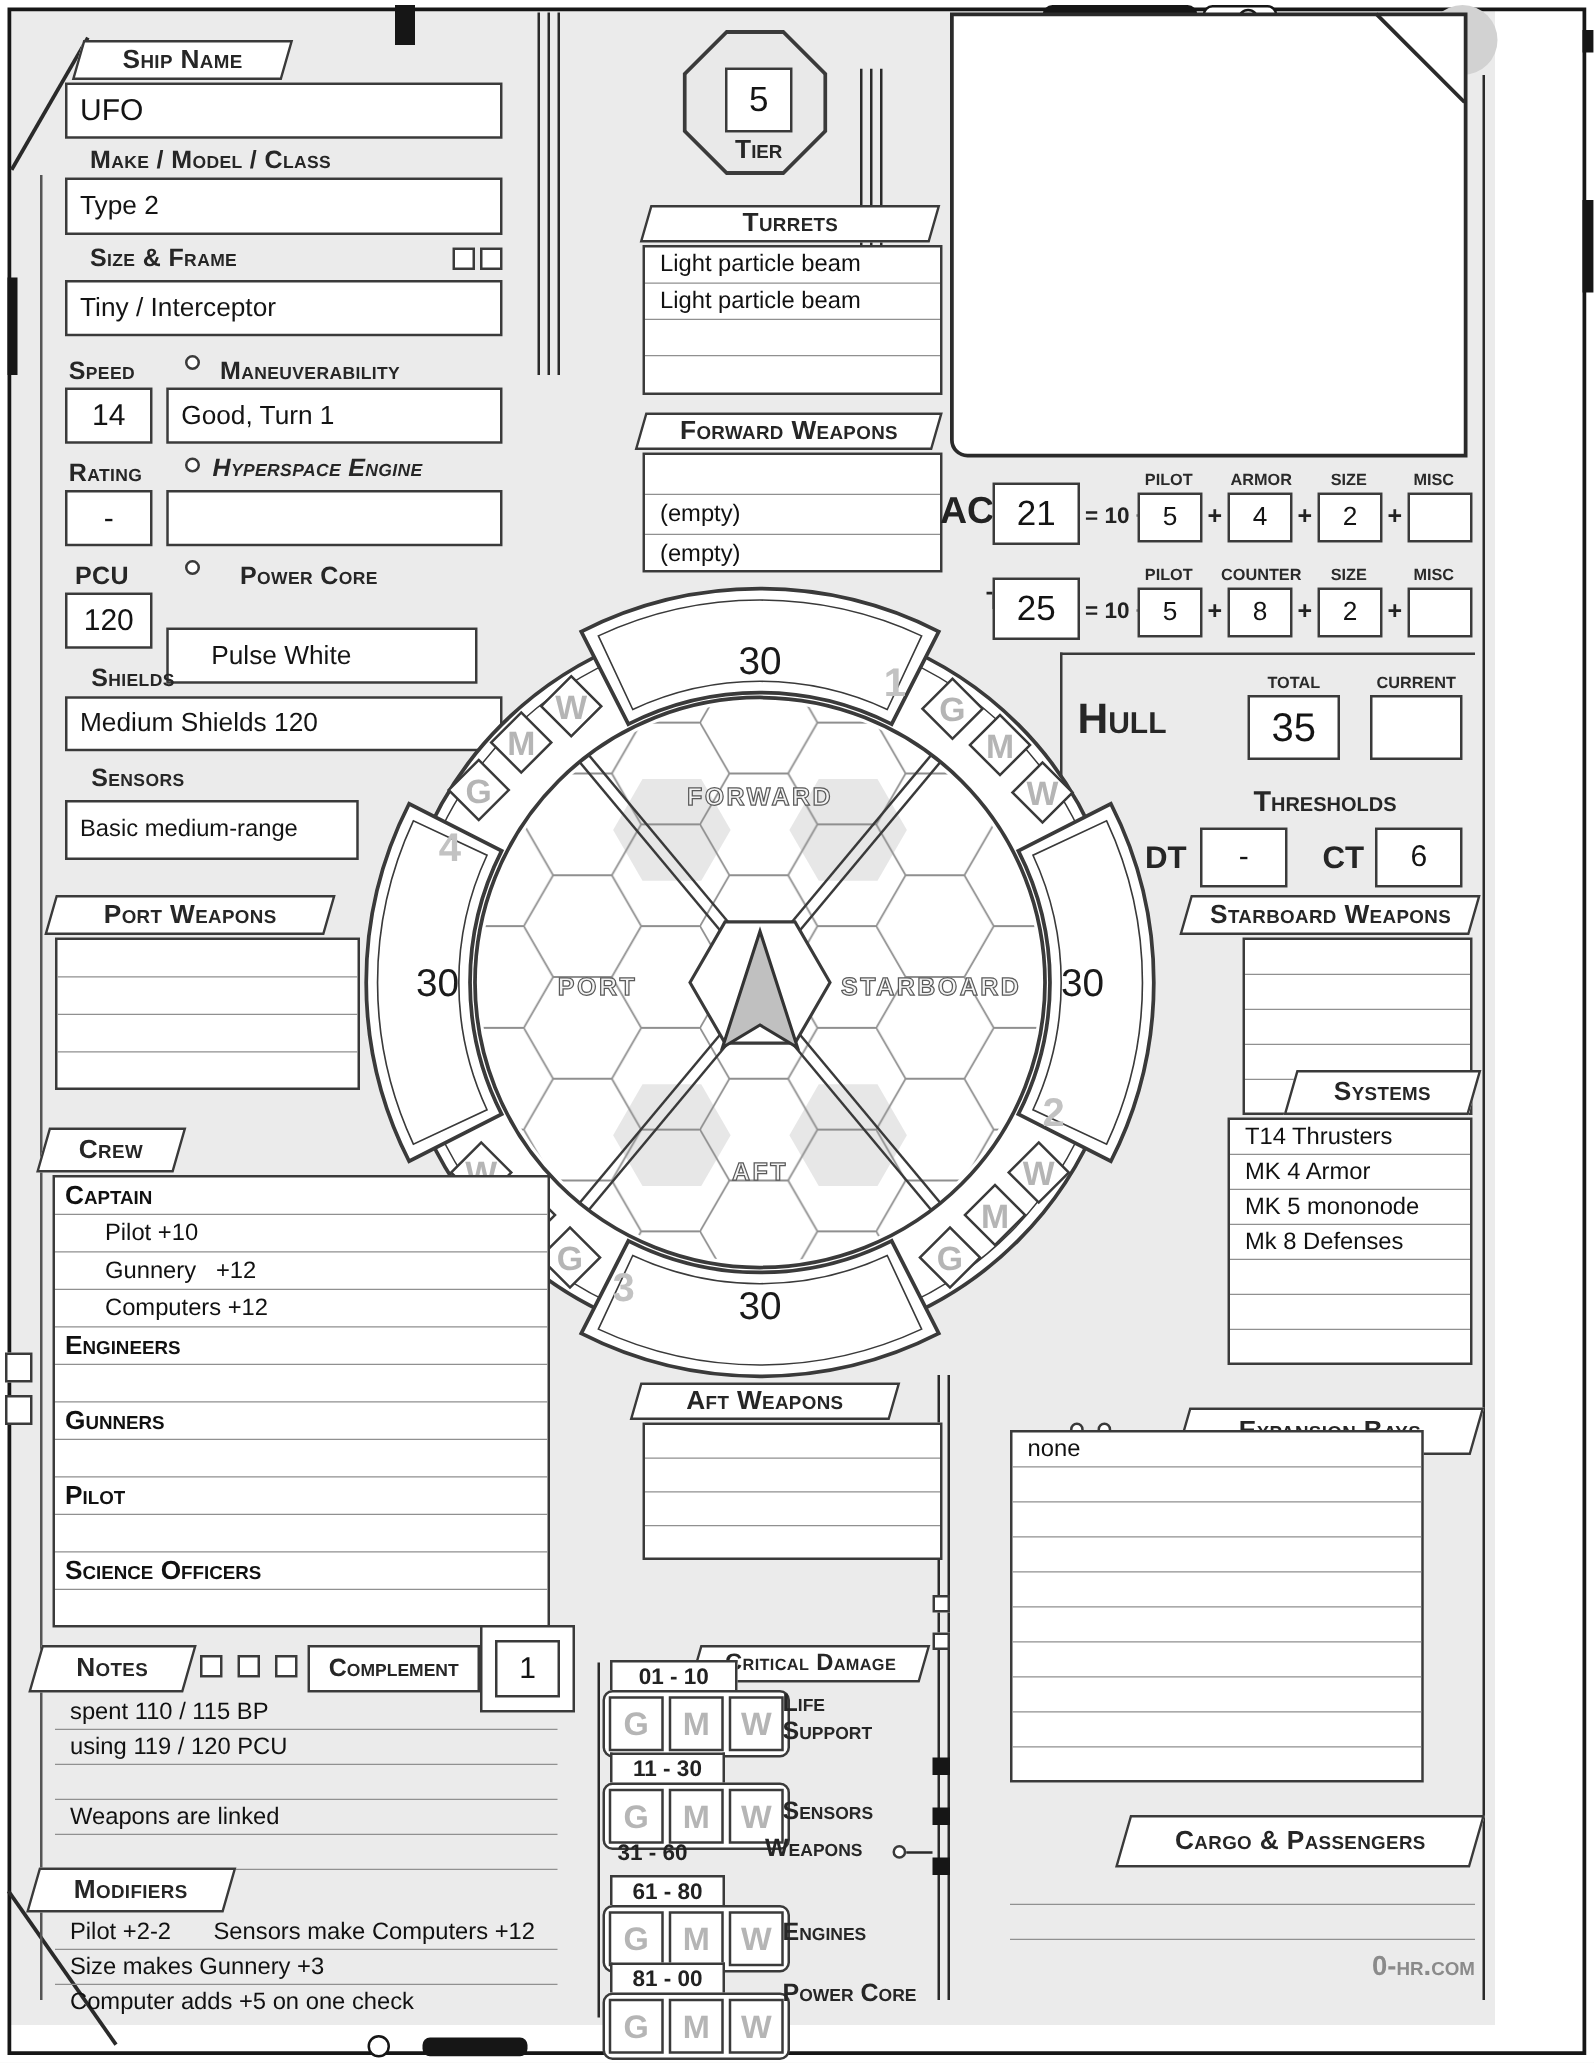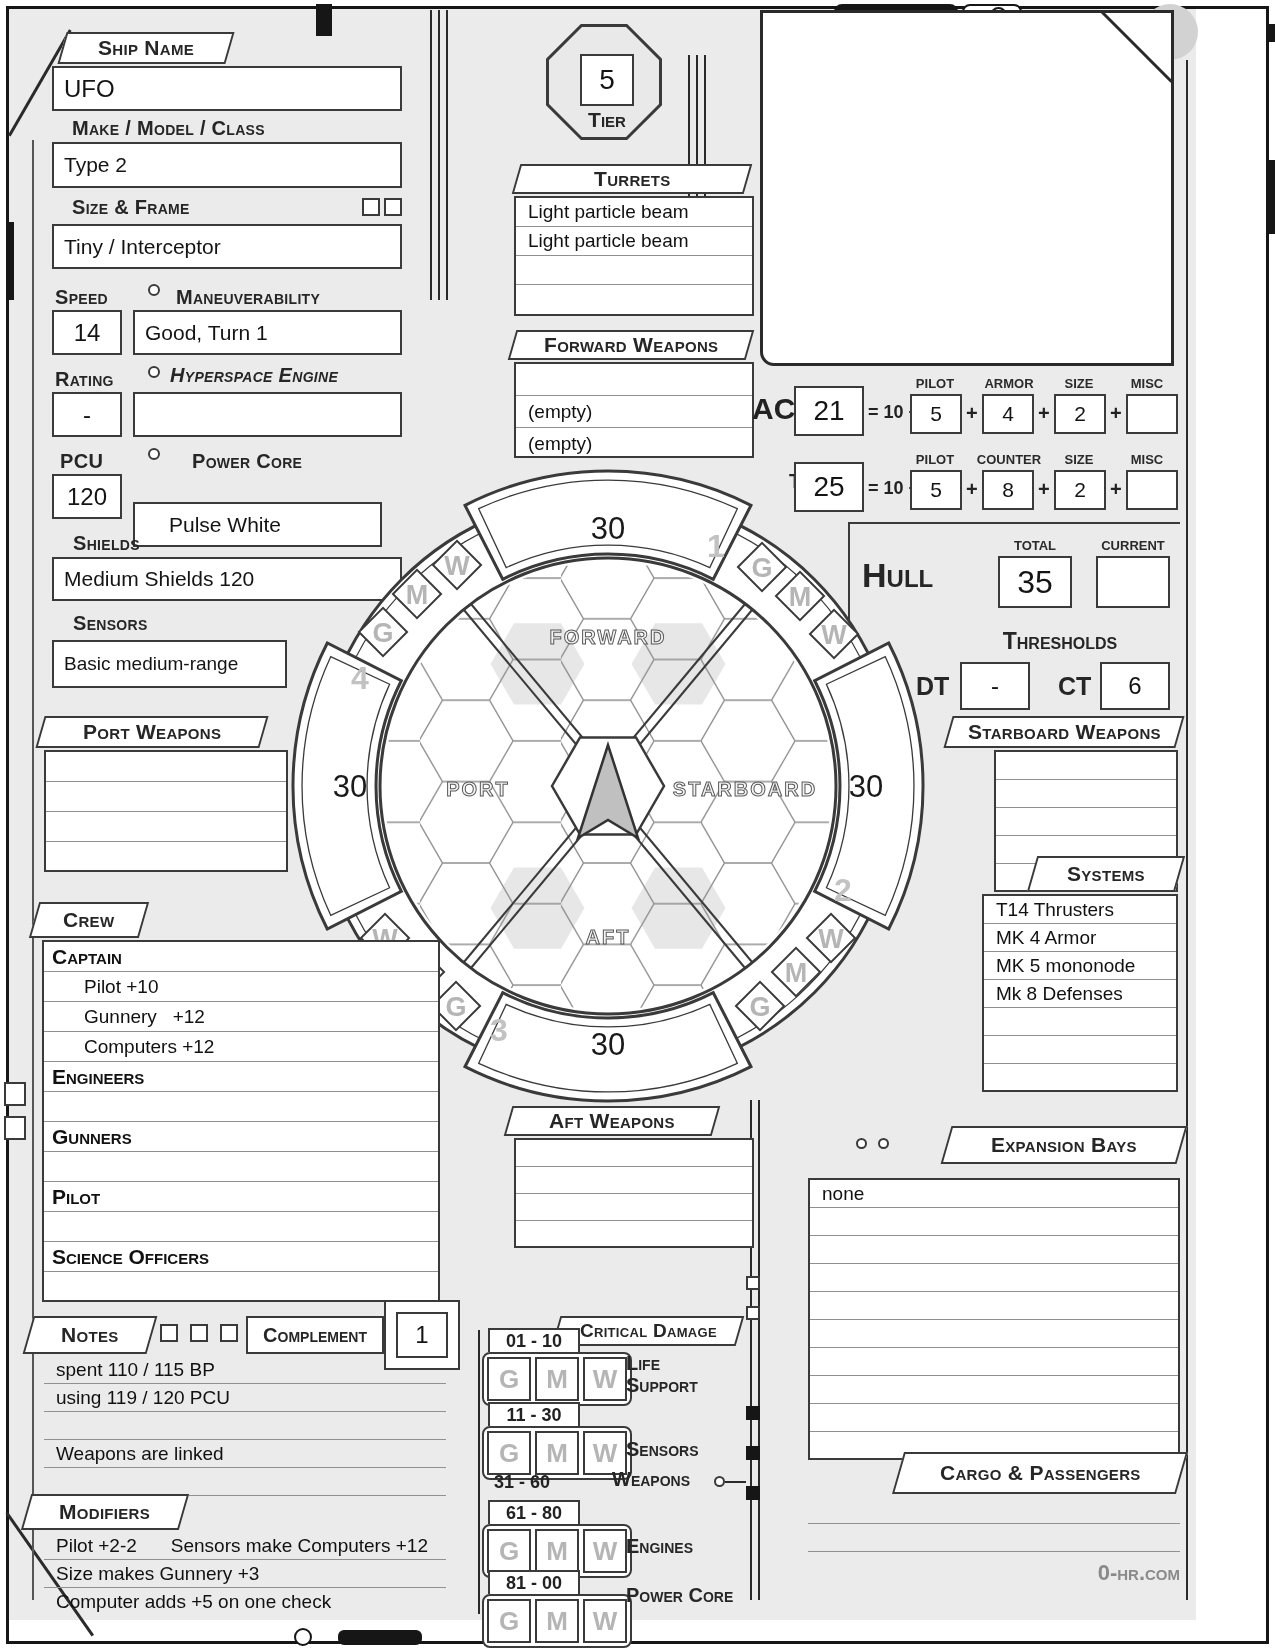--- a/index.html
+++ b/index.html
@@ -332,21 +332,21 @@
     <div class="rrow" style="height:27px;"></div>
     <div class="rrow" style="height:27px;"></div>
     <div class="rrow" style="height:27px;border-bottom:none;"></div>
   </div>
 
   <div class="abs dot" style="left:856px;top:1138px;width:11px;height:11px;"></div>
   <div class="abs dot" style="left:878px;top:1138px;width:11px;height:11px;"></div>
   <div class="abs tab" style="left:946px;top:1126px;width:236px;height:38px;">
     <span class="ts">Expansion Bays</span>
     </div>
-  <div class="abs wbox" style="left:808px;top:1178px;width:372px;height:282px;">
+  <div class="abs wbox" style="left:808px;top:1144px;width:331px;height:282px;">
     <div class="rrow">none</div>
     <div class="rrow"></div>
     <div class="rrow"></div>
     <div class="rrow"></div>
     <div class="rrow"></div>
     <div class="rrow"></div>
     <div class="rrow"></div>
     <div class="rrow"></div>
     <div class="rrow"></div>
     <div class="rrow" style="border-bottom:none;"></div>
@@ -381,21 +381,21 @@
     </div>
     <div class="rrow">Size makes Gunnery +3</div>
     <div class="rrow" style="border-bottom:none;">Computer adds +5 on one check</div>
   </div>
 
   <div class="abs decorline" style="left:478px;top:1330px;width:2px;height:284px;"></div>
   <div class="abs tab" style="left:556px;top:1316px;width:184px;height:30px;">
     <span class="ts" style="font-size:19px;">Critical Damage</span>
     </div>
 
-  <div class="abs range" style="left:488px;top:1328px;width:92px;height:24px;">01 - 10</div>
+  <div class="abs range" style="left:488px;top:1328px;width:102px;height:24px;">01 - 10</div>
   <div class="abs gmwwrap" style="left:482px;top:1352px;">
     <div class="gmwbox">G</div>
     <div class="gmwbox">M</div>
     <div class="gmwbox">W</div>
   </div>
   <div class="abs critname" style="left:626px;top:1352px;width:110px;">Life Support</div>
 
   <div class="abs range" style="left:488px;top:1402px;width:92px;height:24px;">11 - 30</div>
   <div class="abs gmwwrap" style="left:482px;top:1426px;">
     <div class="gmwbox">G</div>

